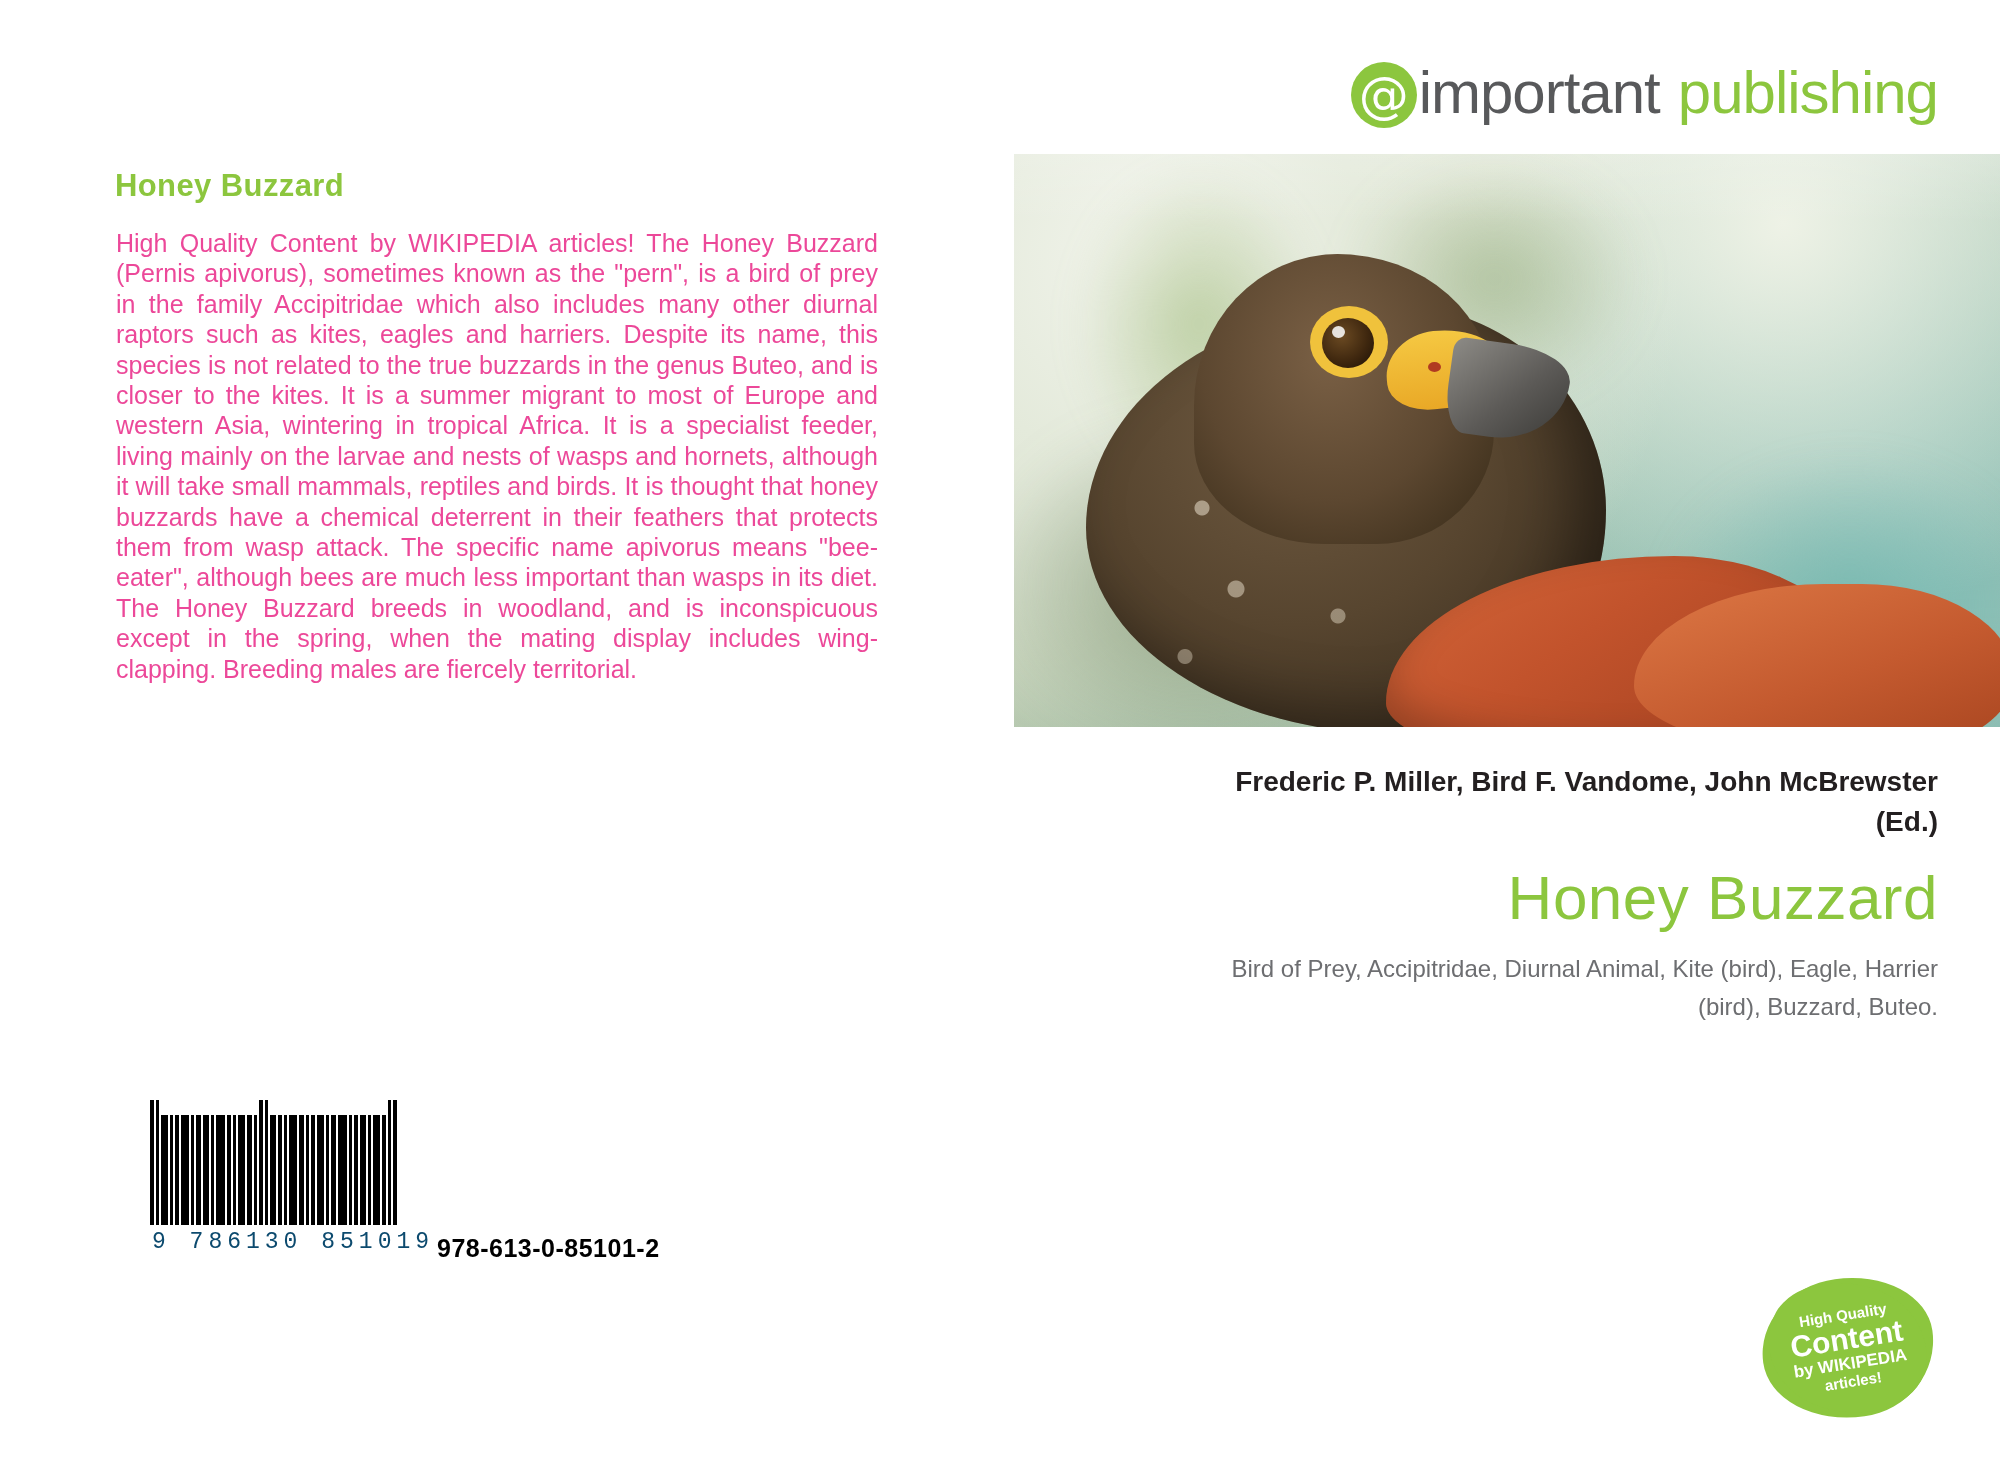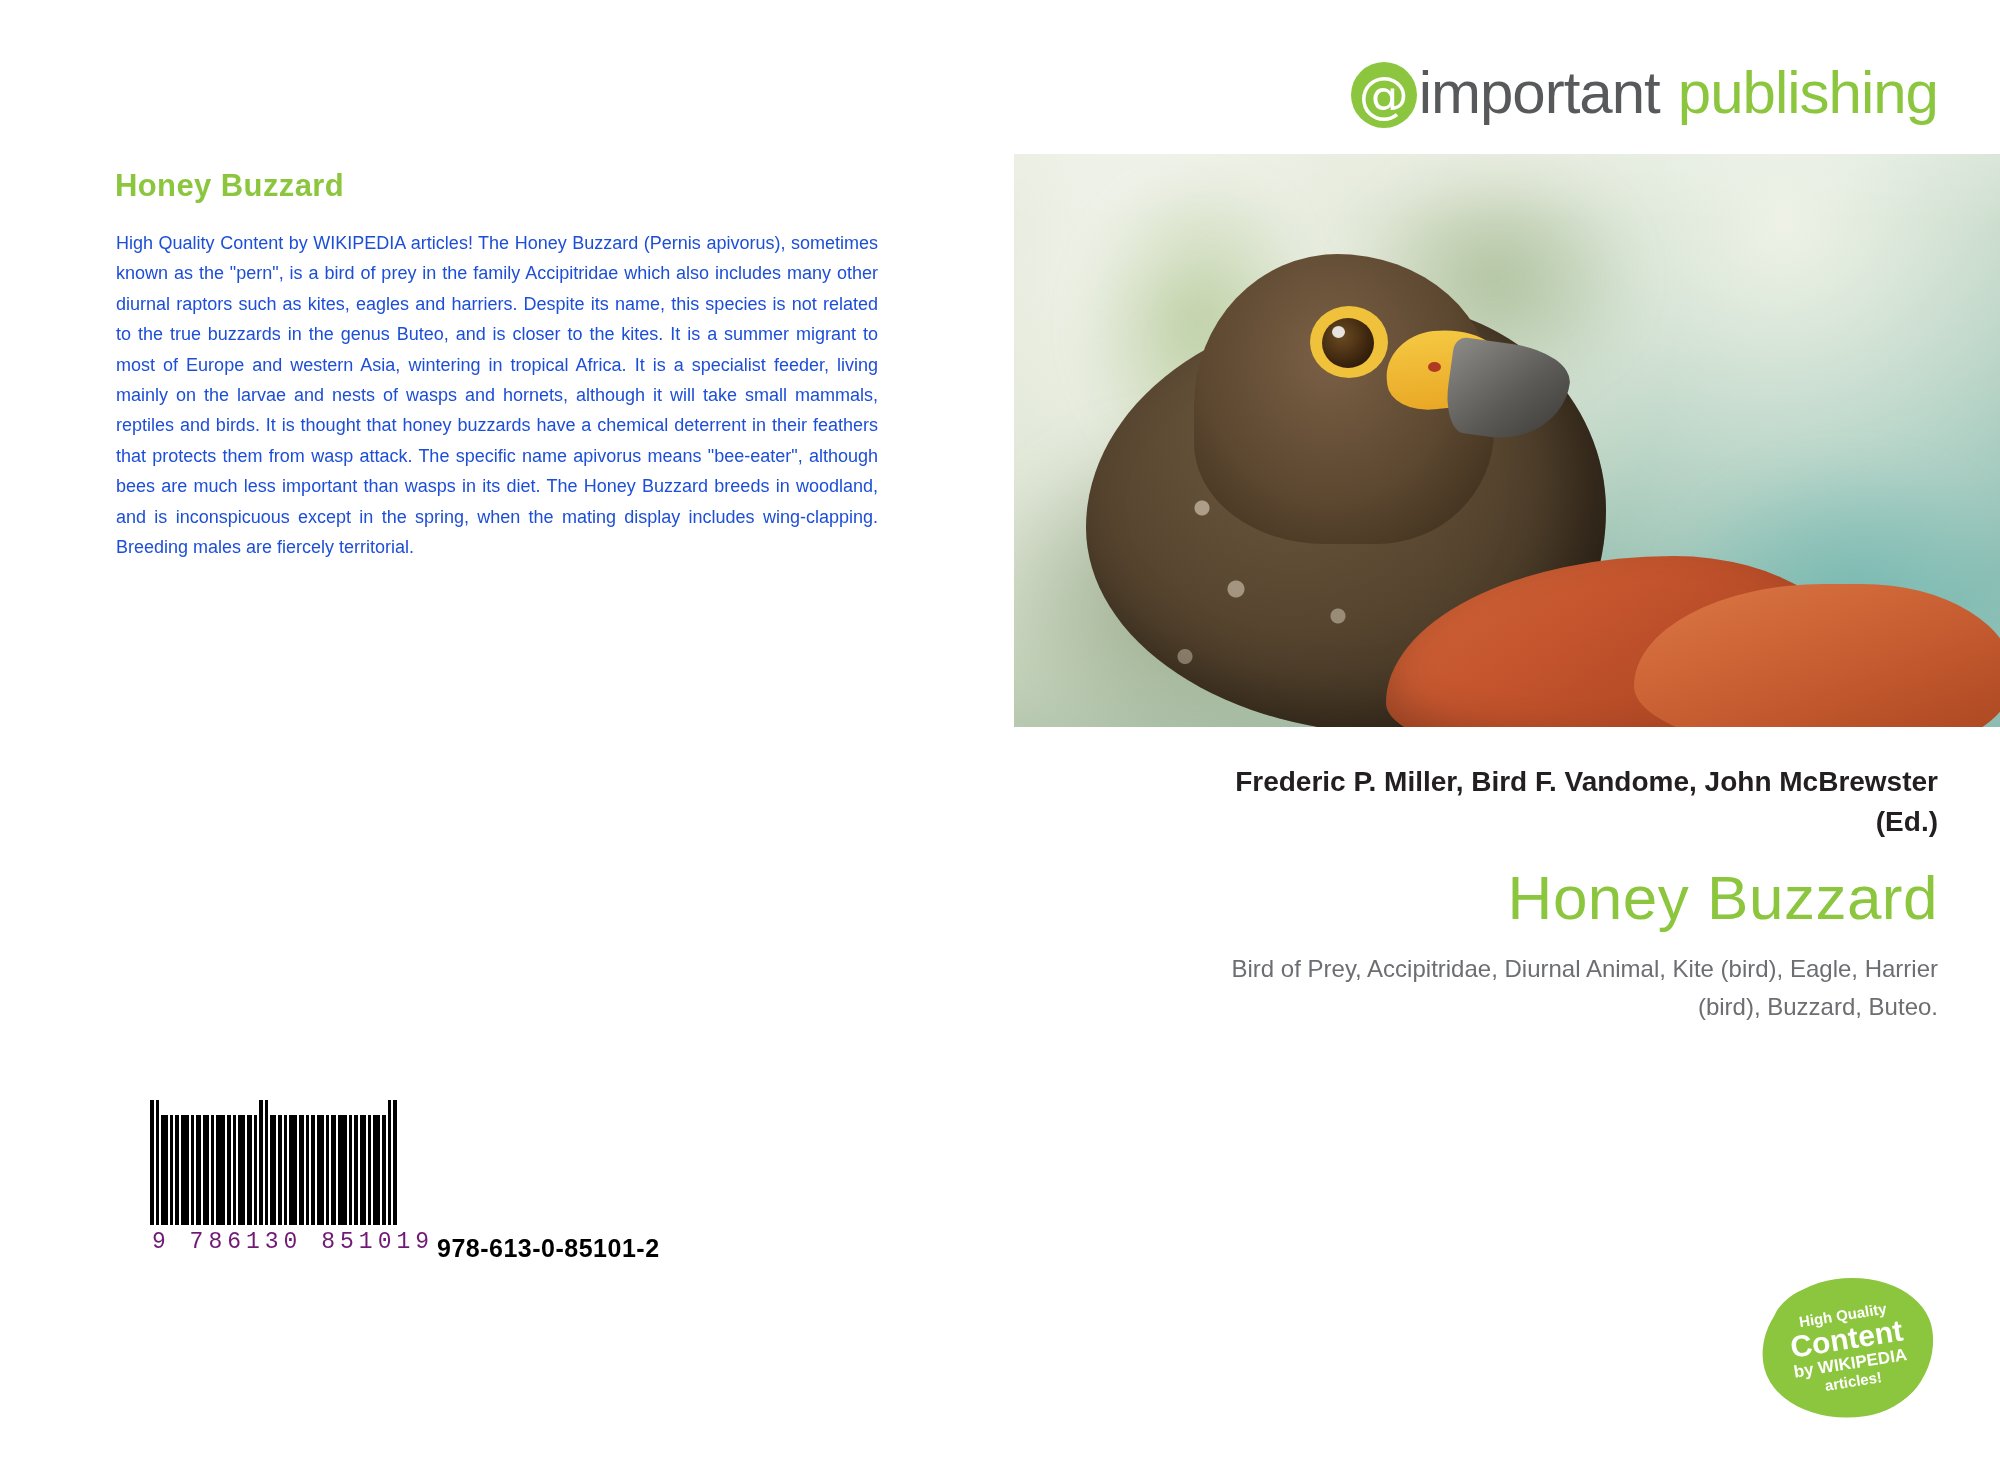--- a/index.html
+++ b/index.html
@@ -67,23 +67,23 @@
     font-size: 31px;
     font-weight: bold;
     color: #8cc63e;
     letter-spacing: 0.4px;
   }
   .back-text {
     position: absolute;
     left: 116px;
     top: 228px;
     width: 762px;
-    font-size: 18px;
+    font-size: 25px;
     line-height: 30.4px;
-    color: #1d4ed8;
+    color: #ec4899;
     text-align: justify;
   }
 
   
   .barcode-area {
     position: absolute;
     left: 150px;
     top: 1100px;
   }
   .barcode {
@@ -94,21 +94,21 @@
   .barcode span {
     display: inline-block;
     background: #000;
     margin-right: 2px;
   }
   .barcode-digits {
     margin-top: 4px;
     font-family: "Liberation Mono", monospace;
     font-size: 23px;
     letter-spacing: 5px;
-    color: #701a75;
+    color: #0c4a6e;
     padding-left: 2px;
   }
   .isbn-text {
     position: absolute;
     left: 437px;
     top: 1234px;
     font-size: 25px;
     font-weight: bold;
     color: #000;
     letter-spacing: 0.5px;

